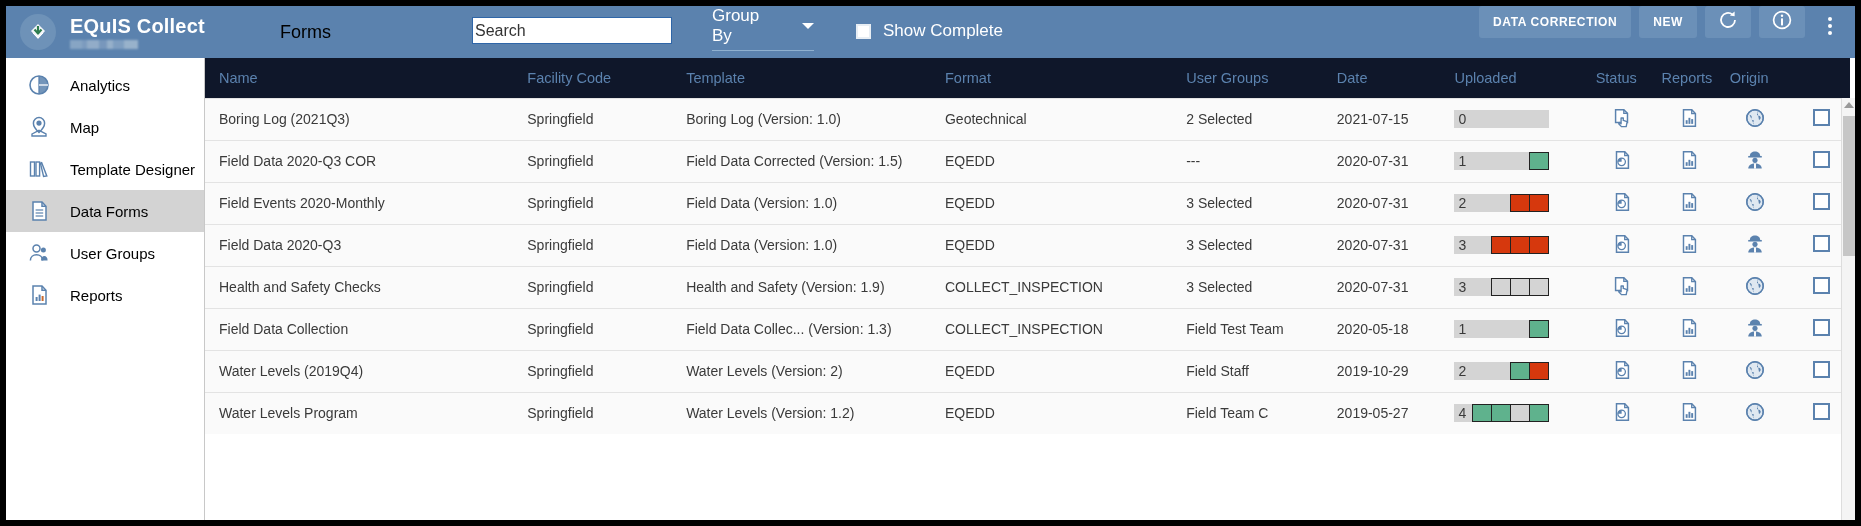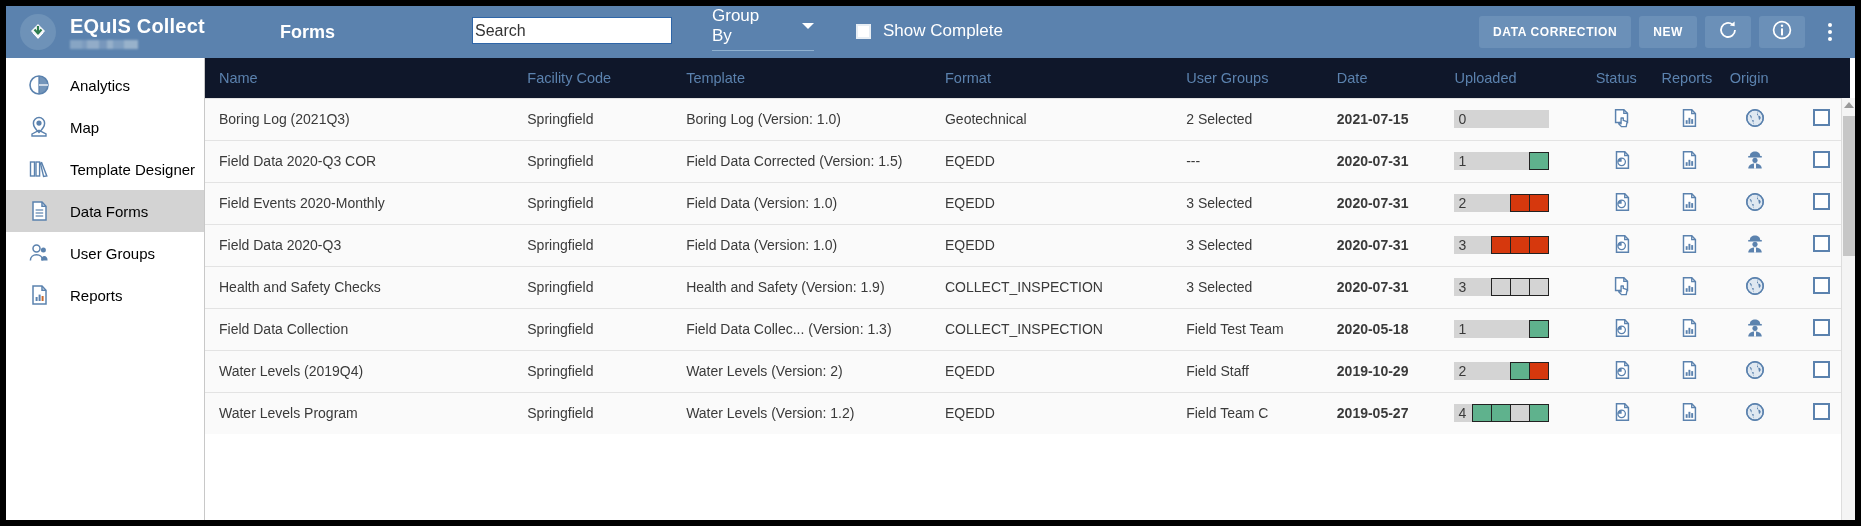--- a/index.html
+++ b/index.html
@@ -57,23 +57,23 @@
   }
   .brand-sub {
     margin-top: 4px;
     width: 68px; height: 9px;
     background: linear-gradient(90deg,#8aa7c6 0 18%, #7e9dbf 18% 25%, #95afca 25% 42%,
                 #7a99bd 42% 55%, #9ab3cc 55% 63%, #81a0c2 63% 80%, #9cb5cd 80% 100%);
     filter: blur(1.1px);
     opacity: .95;
   }
   .nav-forms {
-    color: #ffffff;
+    color: #000000;
     font-size: 18px;
-    font-weight: bold;
+    font-weight: normal;
     margin-left: 30px;
   }
   .search-box {
     position: absolute;
     left: 466px;
     top: 11px;
     width: 200px;
     height: 27px;
     background: #ffffff;
     border: 1px solid #2f66a8;
@@ -117,21 +117,21 @@
   .showcomplete .lbl {
     color: #ffffff;
     font-size: 17px;
     margin-left: 12px;
   }
   .toolbar-right {
     position: absolute;
     right: 6px; top: 0;
     height: 52px;
     display: flex;
-    align-items: center;
+    align-items: flex-start;
   }
   .tb-btn {
     background: #6b90b8;
     border: none;
     border-radius: 3px;
     color: #ffffff;
     font-size: 12px;
     font-weight: bold;
     letter-spacing: .6px;
     height: 32px;
@@ -225,21 +225,21 @@
     background: #fafafa;
     vertical-align: middle;
     white-space: nowrap;
     overflow: hidden;
   }
   .c-name      { width: 262px; }
   .c-facility  { width: 135px; }
   .c-template  { width: 220px; }
   .c-format    { width: 205px; }
   .c-groups    { width: 128px; }
-  .c-date      { width: 100px; font-weight: bold; }
+  .c-date      { width: 100px; }
   .c-uploaded  { width: 120px; }
   .c-status    { width: 56px;  }
   .c-reports   { width: 58px;  }
   .c-origin    { width: 54px;  }
   .c-check     { width: 60px;  }
 
   td.ic, th.ic { text-align: center; padding-left: 0; }
 
   
   .upl-wrap {

